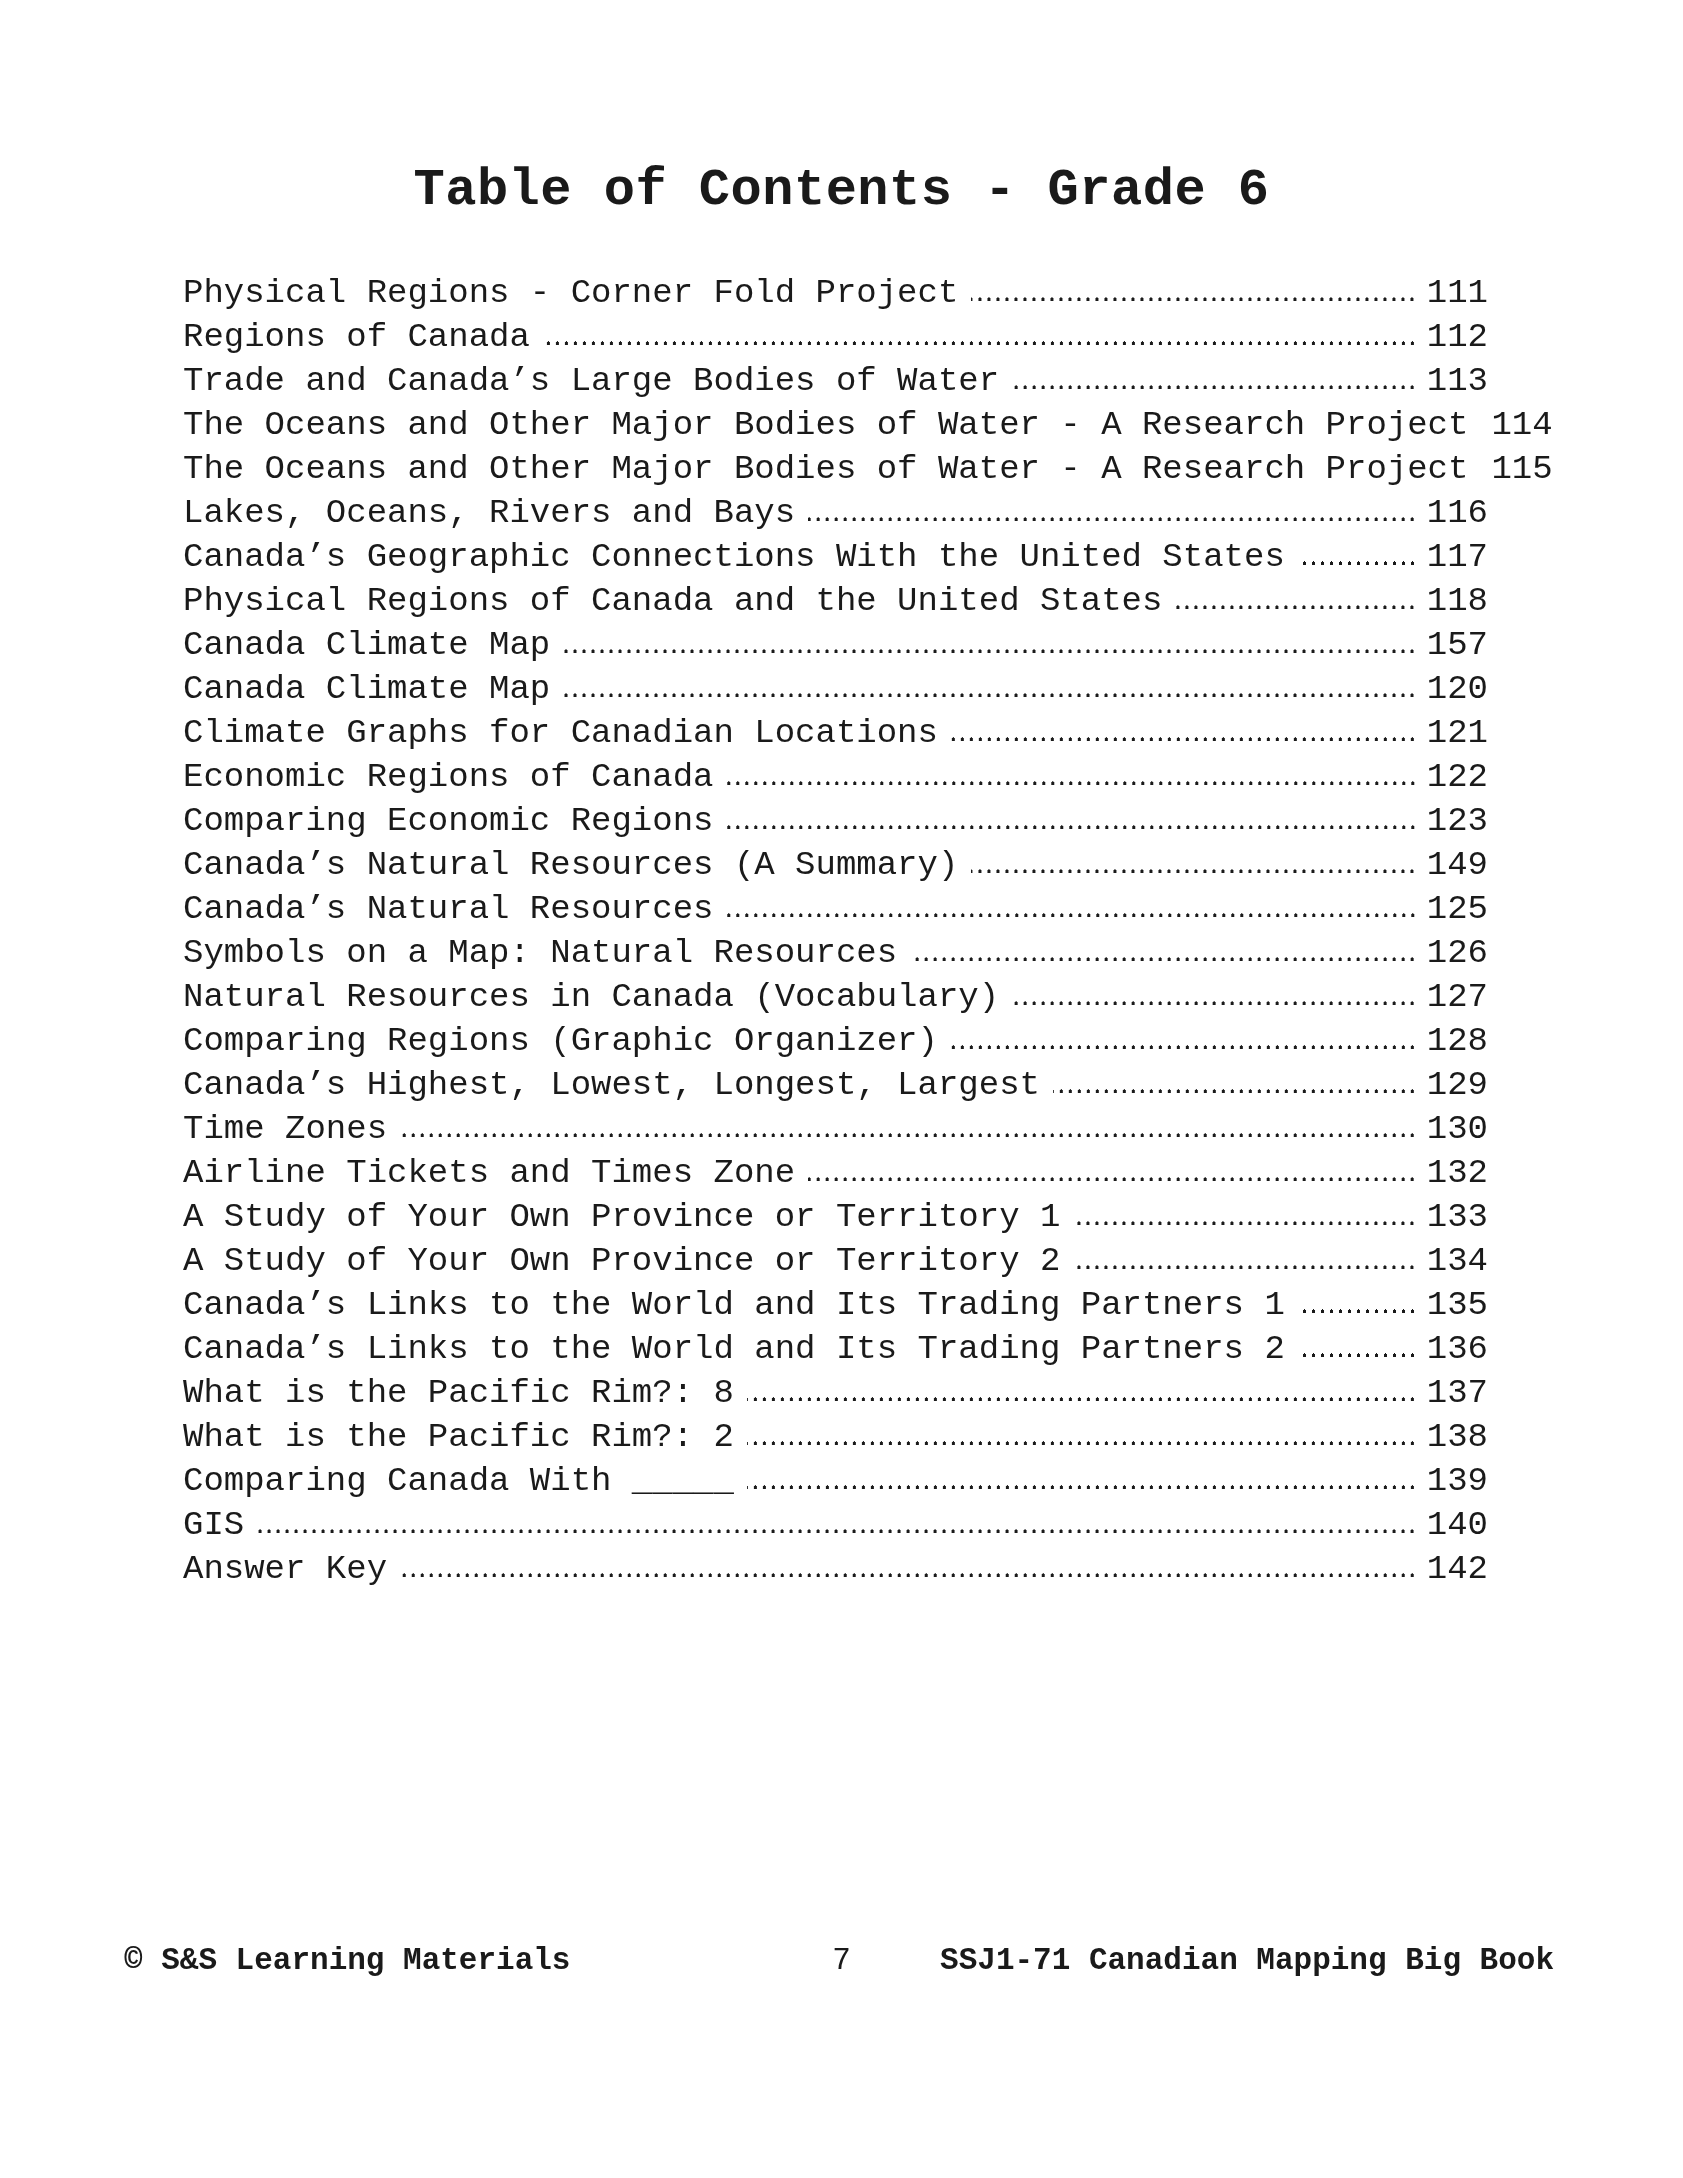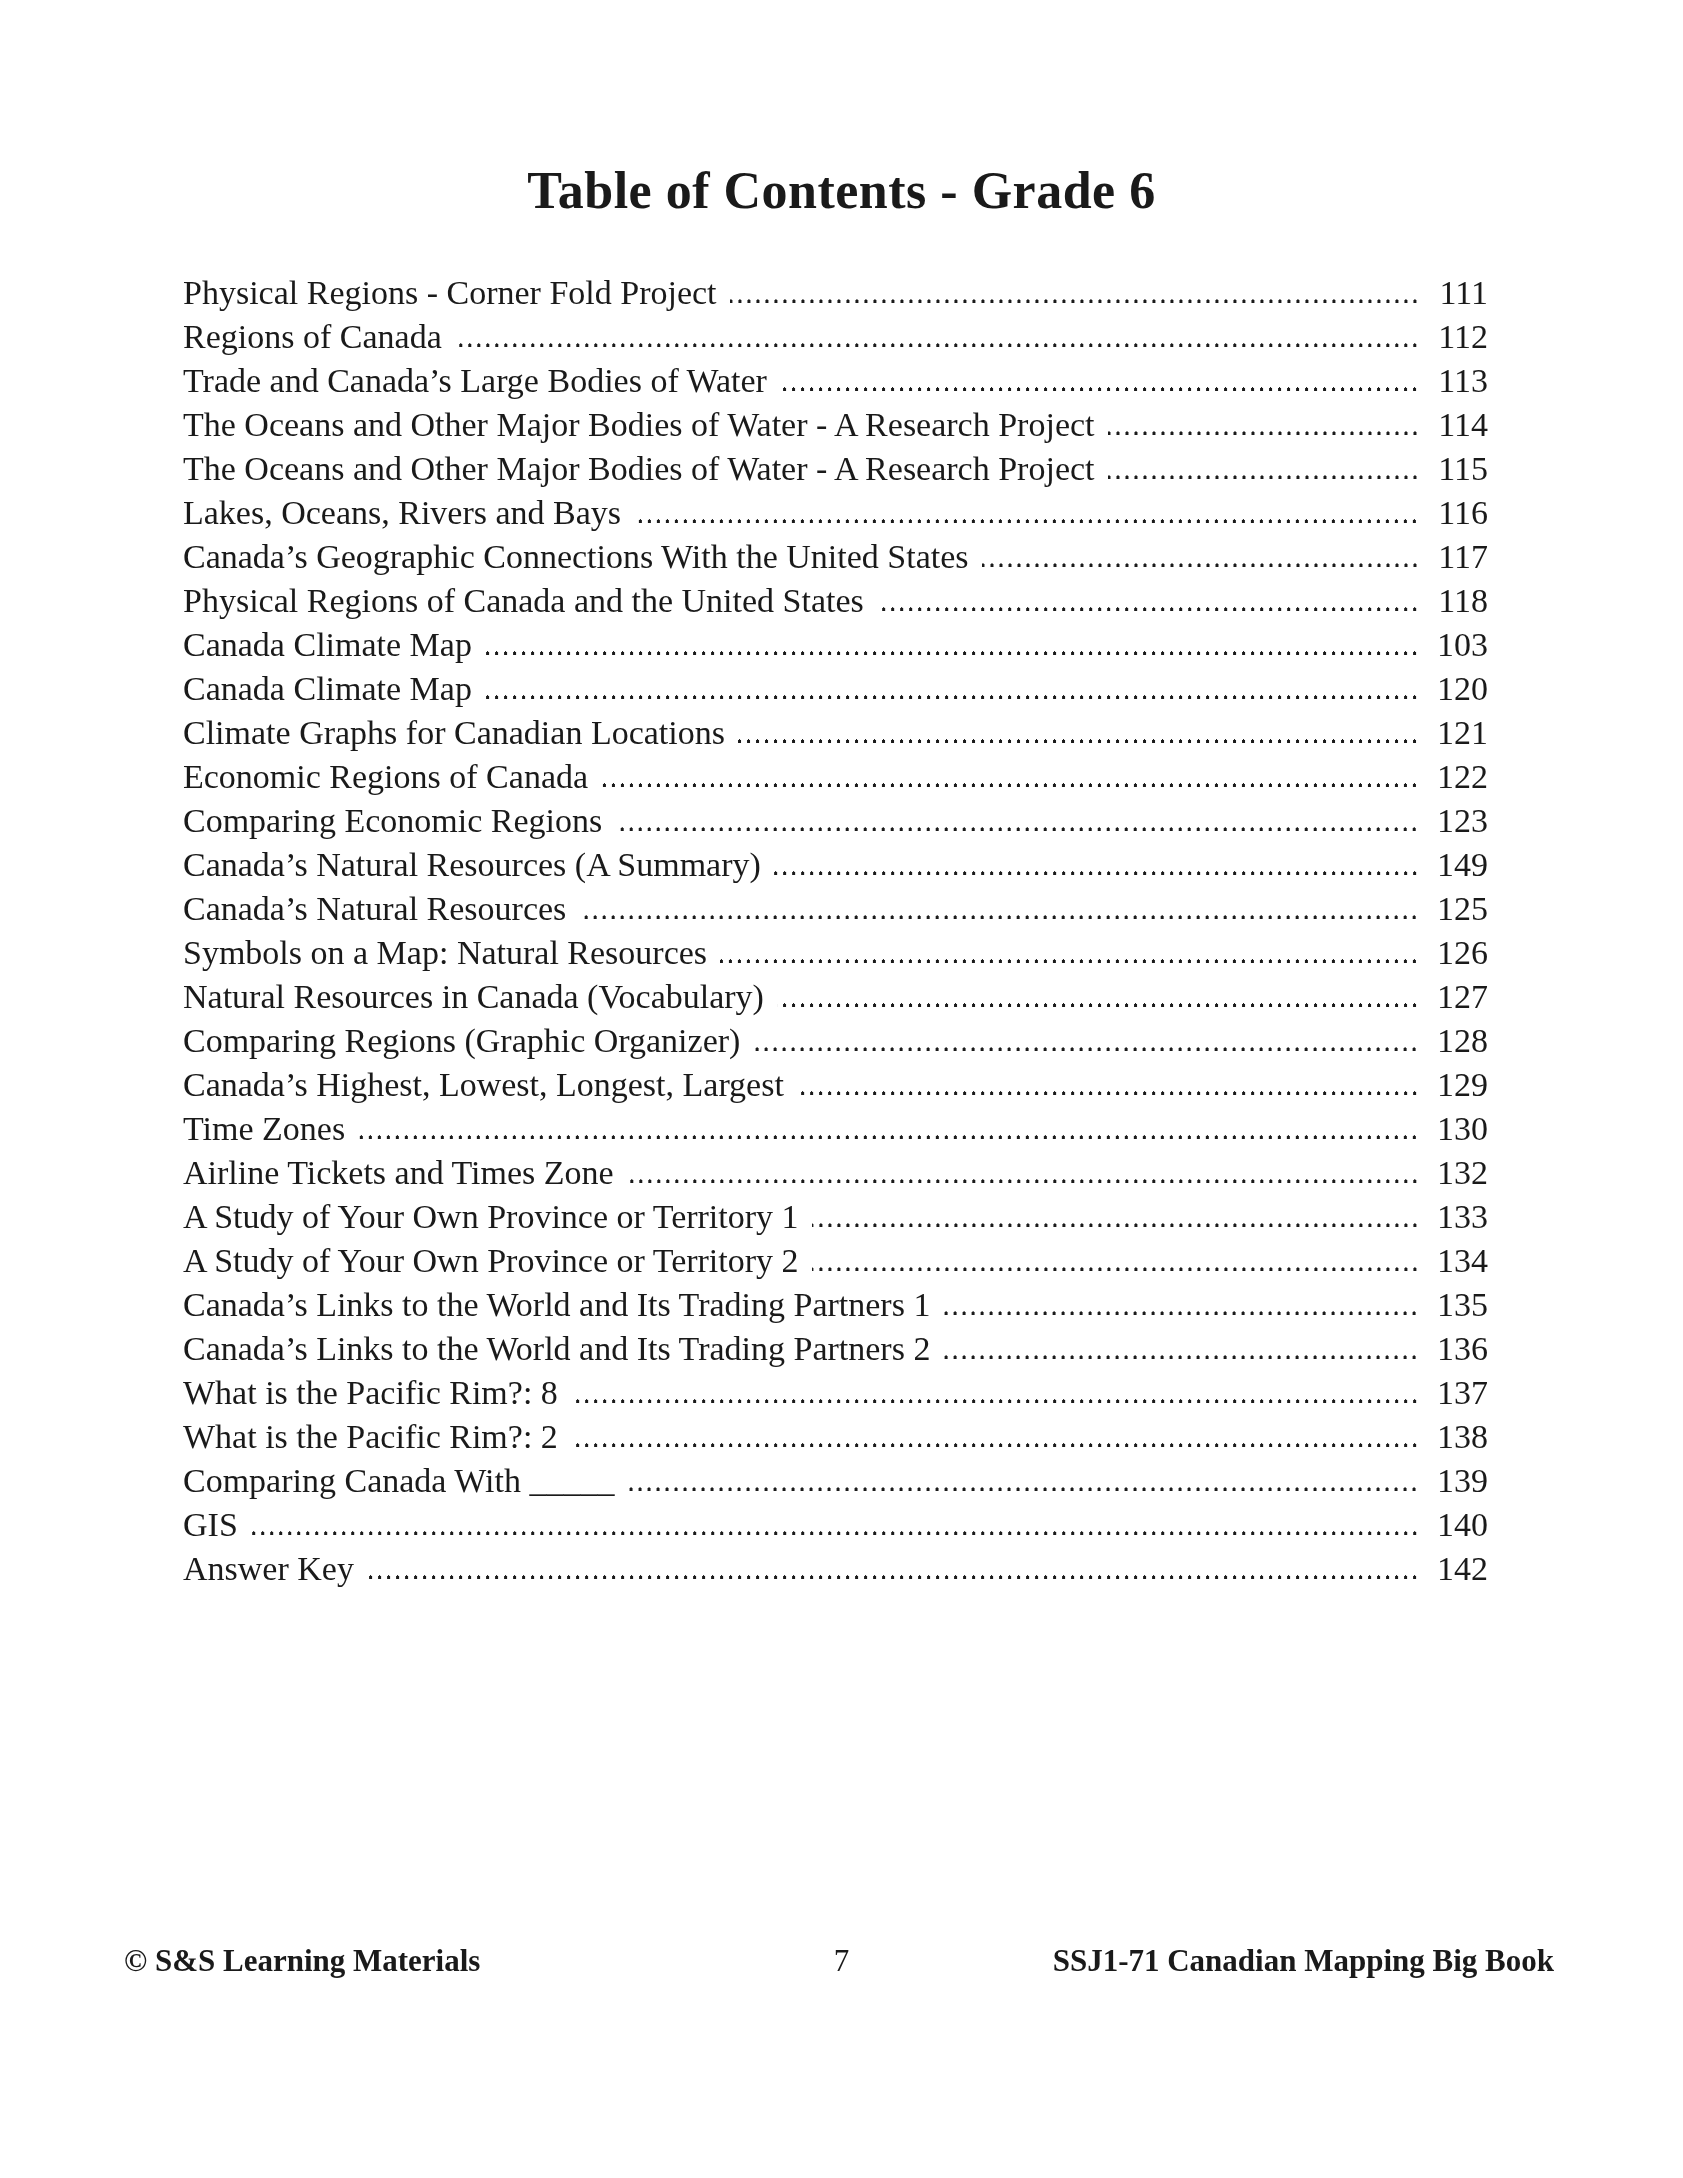--- a/index.html
+++ b/index.html
@@ -2,21 +2,21 @@
 <html><head>
 <meta charset="utf-8">
 <style>
   html, body { margin: 0; padding: 0; background: #ffffff; }
   .page {
     position: relative;
     width: 1683px;
     height: 2178px;
     background: #ffffff;
     color: #1a1a1a;
-    font-family: Liberation Serif, serif;
+    font-family: Liberation Mono, monospace;
     overflow: hidden;
   }
   .title {
     position: absolute;
     top: 161px;
     left: 0;
     width: 100%;
     margin: 0;
     text-align: center;
     font-size: 52px;
@@ -125,21 +125,21 @@
         <span class="page-num">117</span>
       </div>
       <div class="entry">
         <span class="entry-title">Physical Regions of Canada and the United States</span>
         <div class="dots"></div>
         <span class="page-num">118</span>
       </div>
       <div class="entry">
         <span class="entry-title">Canada Climate Map</span>
         <div class="dots"></div>
-        <span class="page-num">103</span>
+        <span class="page-num">157</span>
       </div>
       <div class="entry">
         <span class="entry-title">Canada Climate Map</span>
         <div class="dots"></div>
         <span class="page-num">120</span>
       </div>
       <div class="entry">
         <span class="entry-title">Climate Graphs for Canadian Locations</span>
         <div class="dots"></div>
         <span class="page-num">121</span>

